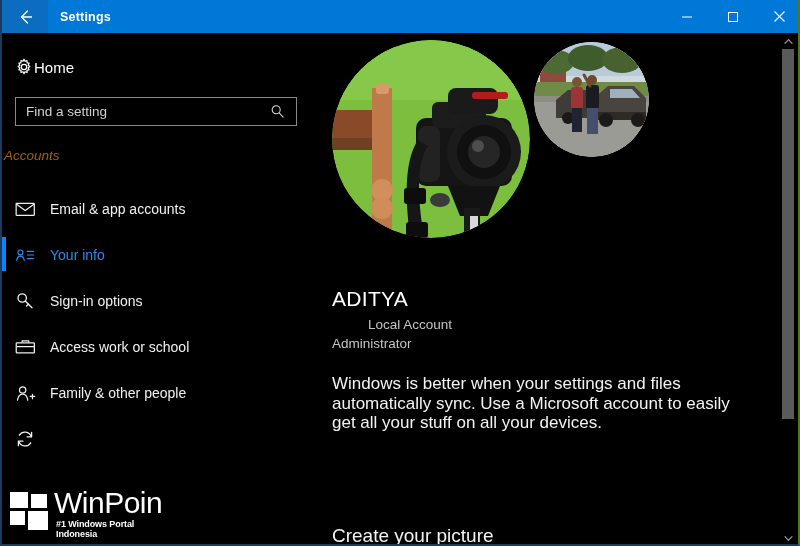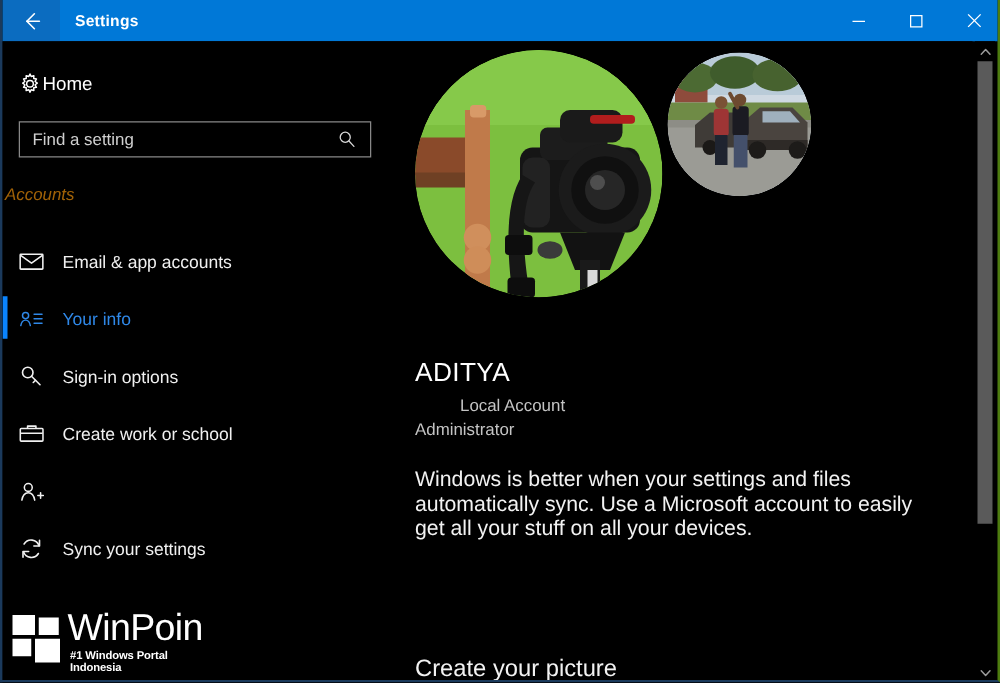--- a/index.html
+++ b/index.html
@@ -295,45 +295,45 @@
 
       <div class="navitem">
         <span class="accent"></span>
         <span class="nav-ico">
           <svg width="21" height="18" viewBox="0 0 22 18" fill="none" stroke="#f0f0f0" stroke-width="1.3">
             <rect x="1.3" y="4.6" width="19" height="10.6" rx="0.8"></rect>
             <path d="M7.4 4.4 V2.6 H14.4 V4.4" stroke-linejoin="round"></path>
             <path d="M1.6 8.6 H20"></path>
           </svg>
         </span>
-        <span class="nav-label">Create work or school</span>
+        <span class="nav-label">Access work or school</span>
       </div>
 
       <div class="navitem">
         <span class="accent"></span>
         <span class="nav-ico">
           <svg width="21" height="19" viewBox="0 0 22 19" fill="none" stroke="#f0f0f0" stroke-width="1.3">
             <circle cx="8" cy="5.8" r="3.3"></circle>
             <path d="M2.6 16.4 C3.4 12 5.6 10.2 8 10.2 C10.4 10.2 12.6 12 13.4 16.4" stroke-linecap="round"></path>
             <path d="M16 12.6 H20.6 M18.3 10.3 V14.9" stroke-linecap="round"></path>
           </svg>
         </span>
+        <span class="nav-label">Family &amp; other people</span>
       </div>
 
       <div class="navitem">
         <span class="accent"></span>
         <span class="nav-ico">
           <svg width="20" height="20" viewBox="0 0 20 20" fill="none" stroke="#f0f0f0" stroke-width="1.3">
             <path d="M16.2 7.6 A6.6 6.6 0 0 0 4.3 6.2" stroke-linecap="round"></path>
             <path d="M3.8 12.4 A6.6 6.6 0 0 0 15.7 13.8" stroke-linecap="round"></path>
             <path d="M16.6 3.3 L16.6 7.8 L12.1 7.8" stroke-linecap="round" stroke-linejoin="round"></path>
             <path d="M3.4 16.7 L3.4 12.2 L7.9 12.2" stroke-linecap="round" stroke-linejoin="round"></path>
           </svg>
         </span>
-        <span class="nav-label">Sync your settings</span>
       </div>
 
     </div>
   </div>
 
   <div class="content">
 
     <div class="avatar-big">
       <svg width="198" height="198" viewBox="0 0 198 198">
         <defs>

